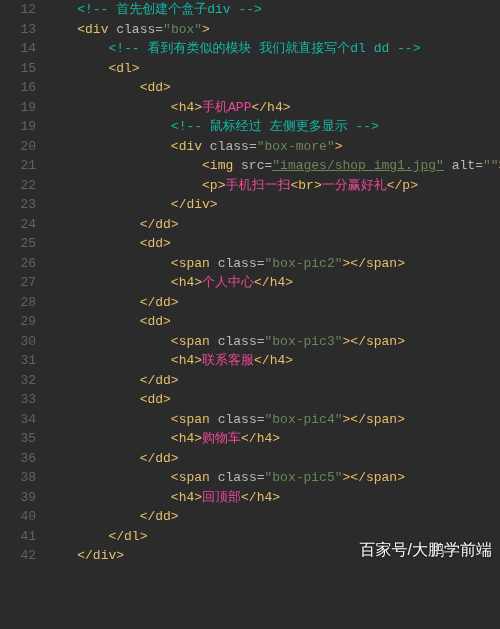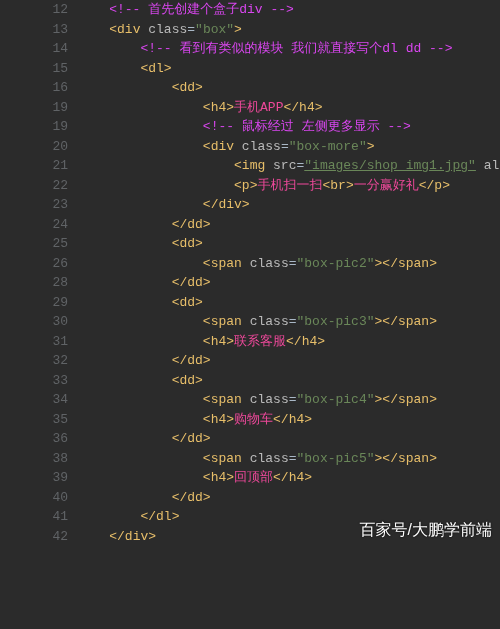--- a/index.html
+++ b/index.html
@@ -9,41 +9,40 @@
     color: #a9b7c6;
     font-family: Consolas, "Courier New", monospace;
     font-size: 13px;
     line-height: 1.5;
     width: 500px;
   }
   .editor {
     position: relative;
     background: #2b2b2b;
     padding: 0;
-    margin-left: 32px;
   }
   .line {
     display: flex;
     white-space: pre;
     height: 19.5px;
   }
   .gutter {
     color: #606366;
     width: 36px;
     text-align: right;
     padding-right: 10px;
     flex: 0 0 auto;
     user-select: none;
   }
   .code {
     flex: 1 1 auto;
     overflow: hidden;
   }
   
-  .cm  { color: #d946ef; }     
+  .cm  { color: #14b8a6; }     
   .tag { color: #e8bf6a; }     
   .ang { color: #e8bf6a; }     
   .attr{ color: #bababa; }     
   .eq  { color: #a9b7c6; }
   .str { color: #6a8759; }     
   .txt { color: #ec4899; }     
   .underline { text-decoration: underline; text-decoration-color:#6a8759; }
   .watermark {
     position: absolute;
     right: 8px;
@@ -67,20 +66,21 @@
     <div class="line"><div class="gutter">16</div><div class="code">            <span class="ang">&lt;</span><span class="tag">dd</span><span class="ang">&gt;</span></div></div>
     <div class="line"><div class="gutter">19</div><div class="code">                <span class="ang">&lt;</span><span class="tag">h4</span><span class="ang">&gt;</span><span class="txt">手机APP</span><span class="ang">&lt;/</span><span class="tag">h4</span><span class="ang">&gt;</span></div></div>
     <div class="line"><div class="gutter">19</div><div class="code">                <span class="cm">&lt;!-- 鼠标经过 左侧更多显示 --&gt;</span></div></div>
     <div class="line"><div class="gutter">20</div><div class="code">                <span class="ang">&lt;</span><span class="tag">div</span><span class="txt"> </span><span class="attr">class</span><span class="eq">=</span><span class="str">"box-more"</span><span class="ang">&gt;</span></div></div>
     <div class="line"><div class="gutter">21</div><div class="code">                    <span class="ang">&lt;</span><span class="tag">img</span><span class="txt"> </span><span class="attr">src</span><span class="eq">=</span><span class="str underline">"images/shop_img1.jpg"</span><span class="txt"> </span><span class="attr">alt</span><span class="eq">=</span><span class="str">""</span><span class="ang">&gt;</span></div></div>
     <div class="line"><div class="gutter">22</div><div class="code">                    <span class="ang">&lt;</span><span class="tag">p</span><span class="ang">&gt;</span><span class="txt">手机扫一扫</span><span class="ang">&lt;</span><span class="tag">br</span><span class="ang">&gt;</span><span class="txt">一分赢好礼</span><span class="ang">&lt;/</span><span class="tag">p</span><span class="ang">&gt;</span></div></div>
     <div class="line"><div class="gutter">23</div><div class="code">                <span class="ang">&lt;/</span><span class="tag">div</span><span class="ang">&gt;</span></div></div>
     <div class="line"><div class="gutter">24</div><div class="code">            <span class="ang">&lt;/</span><span class="tag">dd</span><span class="ang">&gt;</span></div></div>
     <div class="line"><div class="gutter">25</div><div class="code">            <span class="ang">&lt;</span><span class="tag">dd</span><span class="ang">&gt;</span></div></div>
     <div class="line"><div class="gutter">26</div><div class="code">                <span class="ang">&lt;</span><span class="tag">span</span><span class="txt"> </span><span class="attr">class</span><span class="eq">=</span><span class="str">"box-pic2"</span><span class="ang">&gt;</span><span class="ang">&lt;/</span><span class="tag">span</span><span class="ang">&gt;</span></div></div>
+    <div class="line"><div class="gutter">27</div><div class="code">                <span class="ang">&lt;</span><span class="tag">h4</span><span class="ang">&gt;</span><span class="txt">个人中心</span><span class="ang">&lt;/</span><span class="tag">h4</span><span class="ang">&gt;</span></div></div>
     <div class="line"><div class="gutter">28</div><div class="code">            <span class="ang">&lt;/</span><span class="tag">dd</span><span class="ang">&gt;</span></div></div>
     <div class="line"><div class="gutter">29</div><div class="code">            <span class="ang">&lt;</span><span class="tag">dd</span><span class="ang">&gt;</span></div></div>
     <div class="line"><div class="gutter">30</div><div class="code">                <span class="ang">&lt;</span><span class="tag">span</span><span class="txt"> </span><span class="attr">class</span><span class="eq">=</span><span class="str">"box-pic3"</span><span class="ang">&gt;</span><span class="ang">&lt;/</span><span class="tag">span</span><span class="ang">&gt;</span></div></div>
     <div class="line"><div class="gutter">31</div><div class="code">                <span class="ang">&lt;</span><span class="tag">h4</span><span class="ang">&gt;</span><span class="txt">联系客服</span><span class="ang">&lt;/</span><span class="tag">h4</span><span class="ang">&gt;</span></div></div>
     <div class="line"><div class="gutter">32</div><div class="code">            <span class="ang">&lt;/</span><span class="tag">dd</span><span class="ang">&gt;</span></div></div>
     <div class="line"><div class="gutter">33</div><div class="code">            <span class="ang">&lt;</span><span class="tag">dd</span><span class="ang">&gt;</span></div></div>
     <div class="line"><div class="gutter">34</div><div class="code">                <span class="ang">&lt;</span><span class="tag">span</span><span class="txt"> </span><span class="attr">class</span><span class="eq">=</span><span class="str">"box-pic4"</span><span class="ang">&gt;</span><span class="ang">&lt;/</span><span class="tag">span</span><span class="ang">&gt;</span></div></div>
     <div class="line"><div class="gutter">35</div><div class="code">                <span class="ang">&lt;</span><span class="tag">h4</span><span class="ang">&gt;</span><span class="txt">购物车</span><span class="ang">&lt;/</span><span class="tag">h4</span><span class="ang">&gt;</span></div></div>
     <div class="line"><div class="gutter">36</div><div class="code">            <span class="ang">&lt;/</span><span class="tag">dd</span><span class="ang">&gt;</span></div></div>
     <div class="line"><div class="gutter">38</div><div class="code">                <span class="ang">&lt;</span><span class="tag">span</span><span class="txt"> </span><span class="attr">class</span><span class="eq">=</span><span class="str">"box-pic5"</span><span class="ang">&gt;</span><span class="ang">&lt;/</span><span class="tag">span</span><span class="ang">&gt;</span></div></div>

